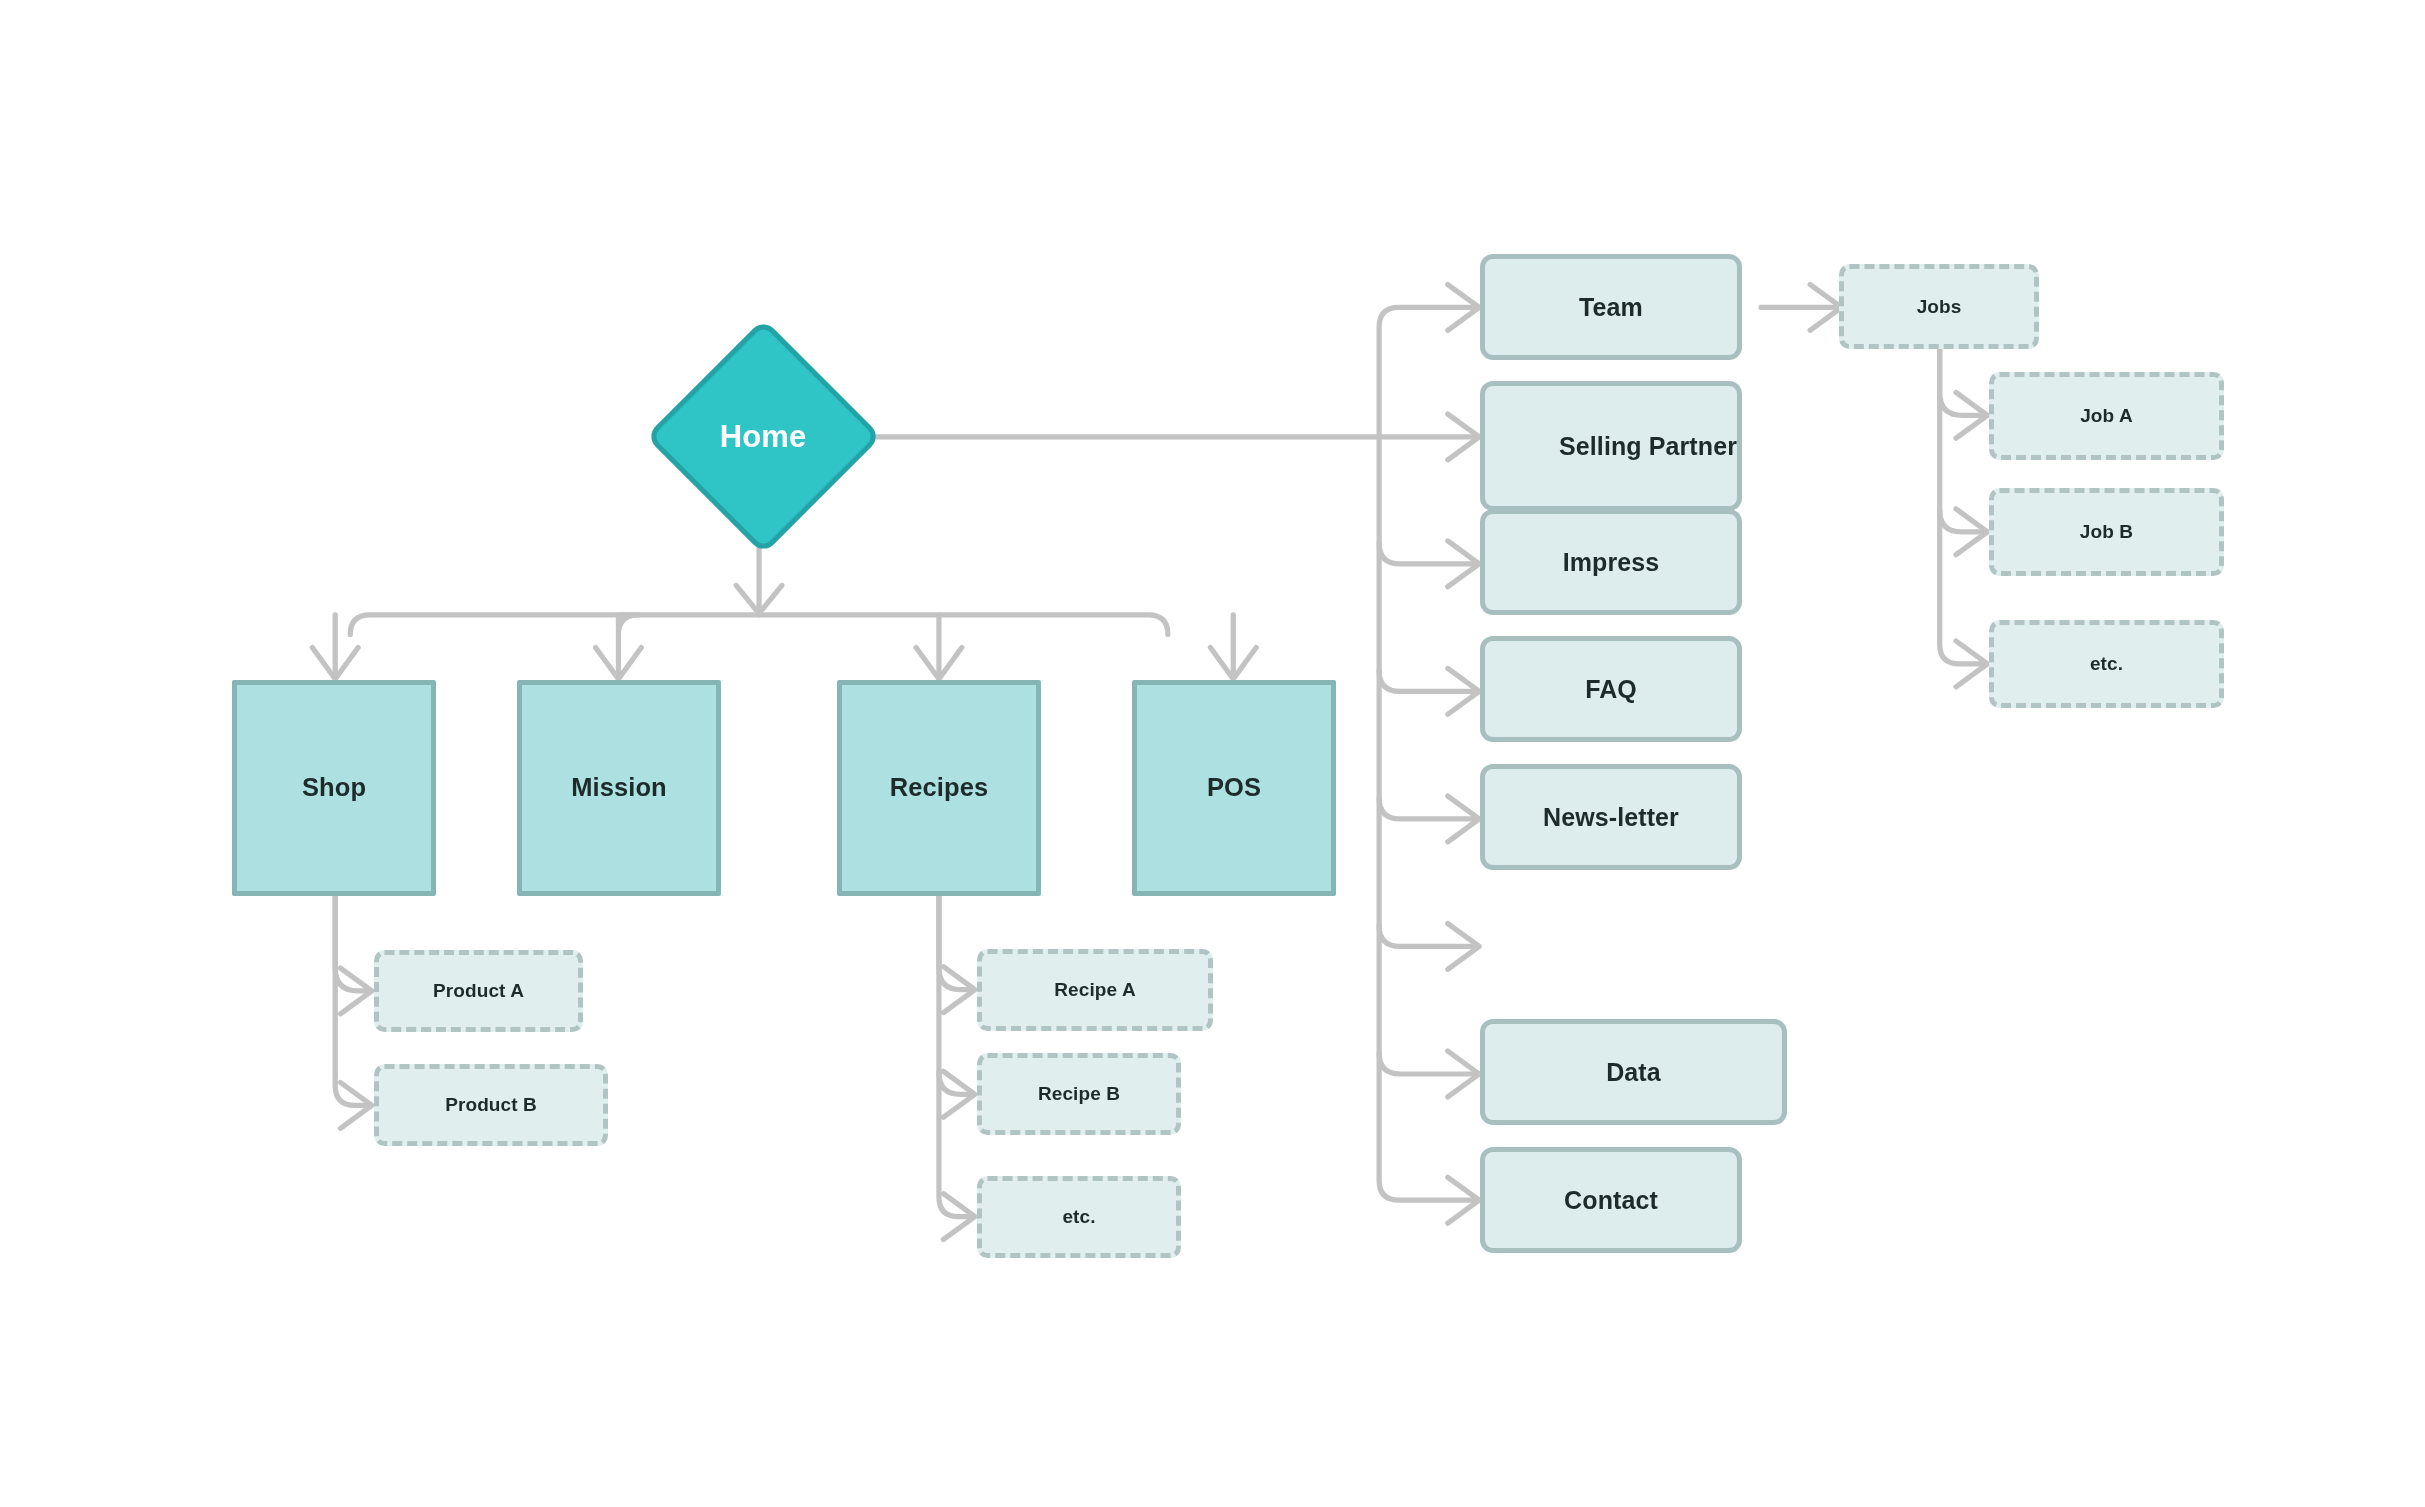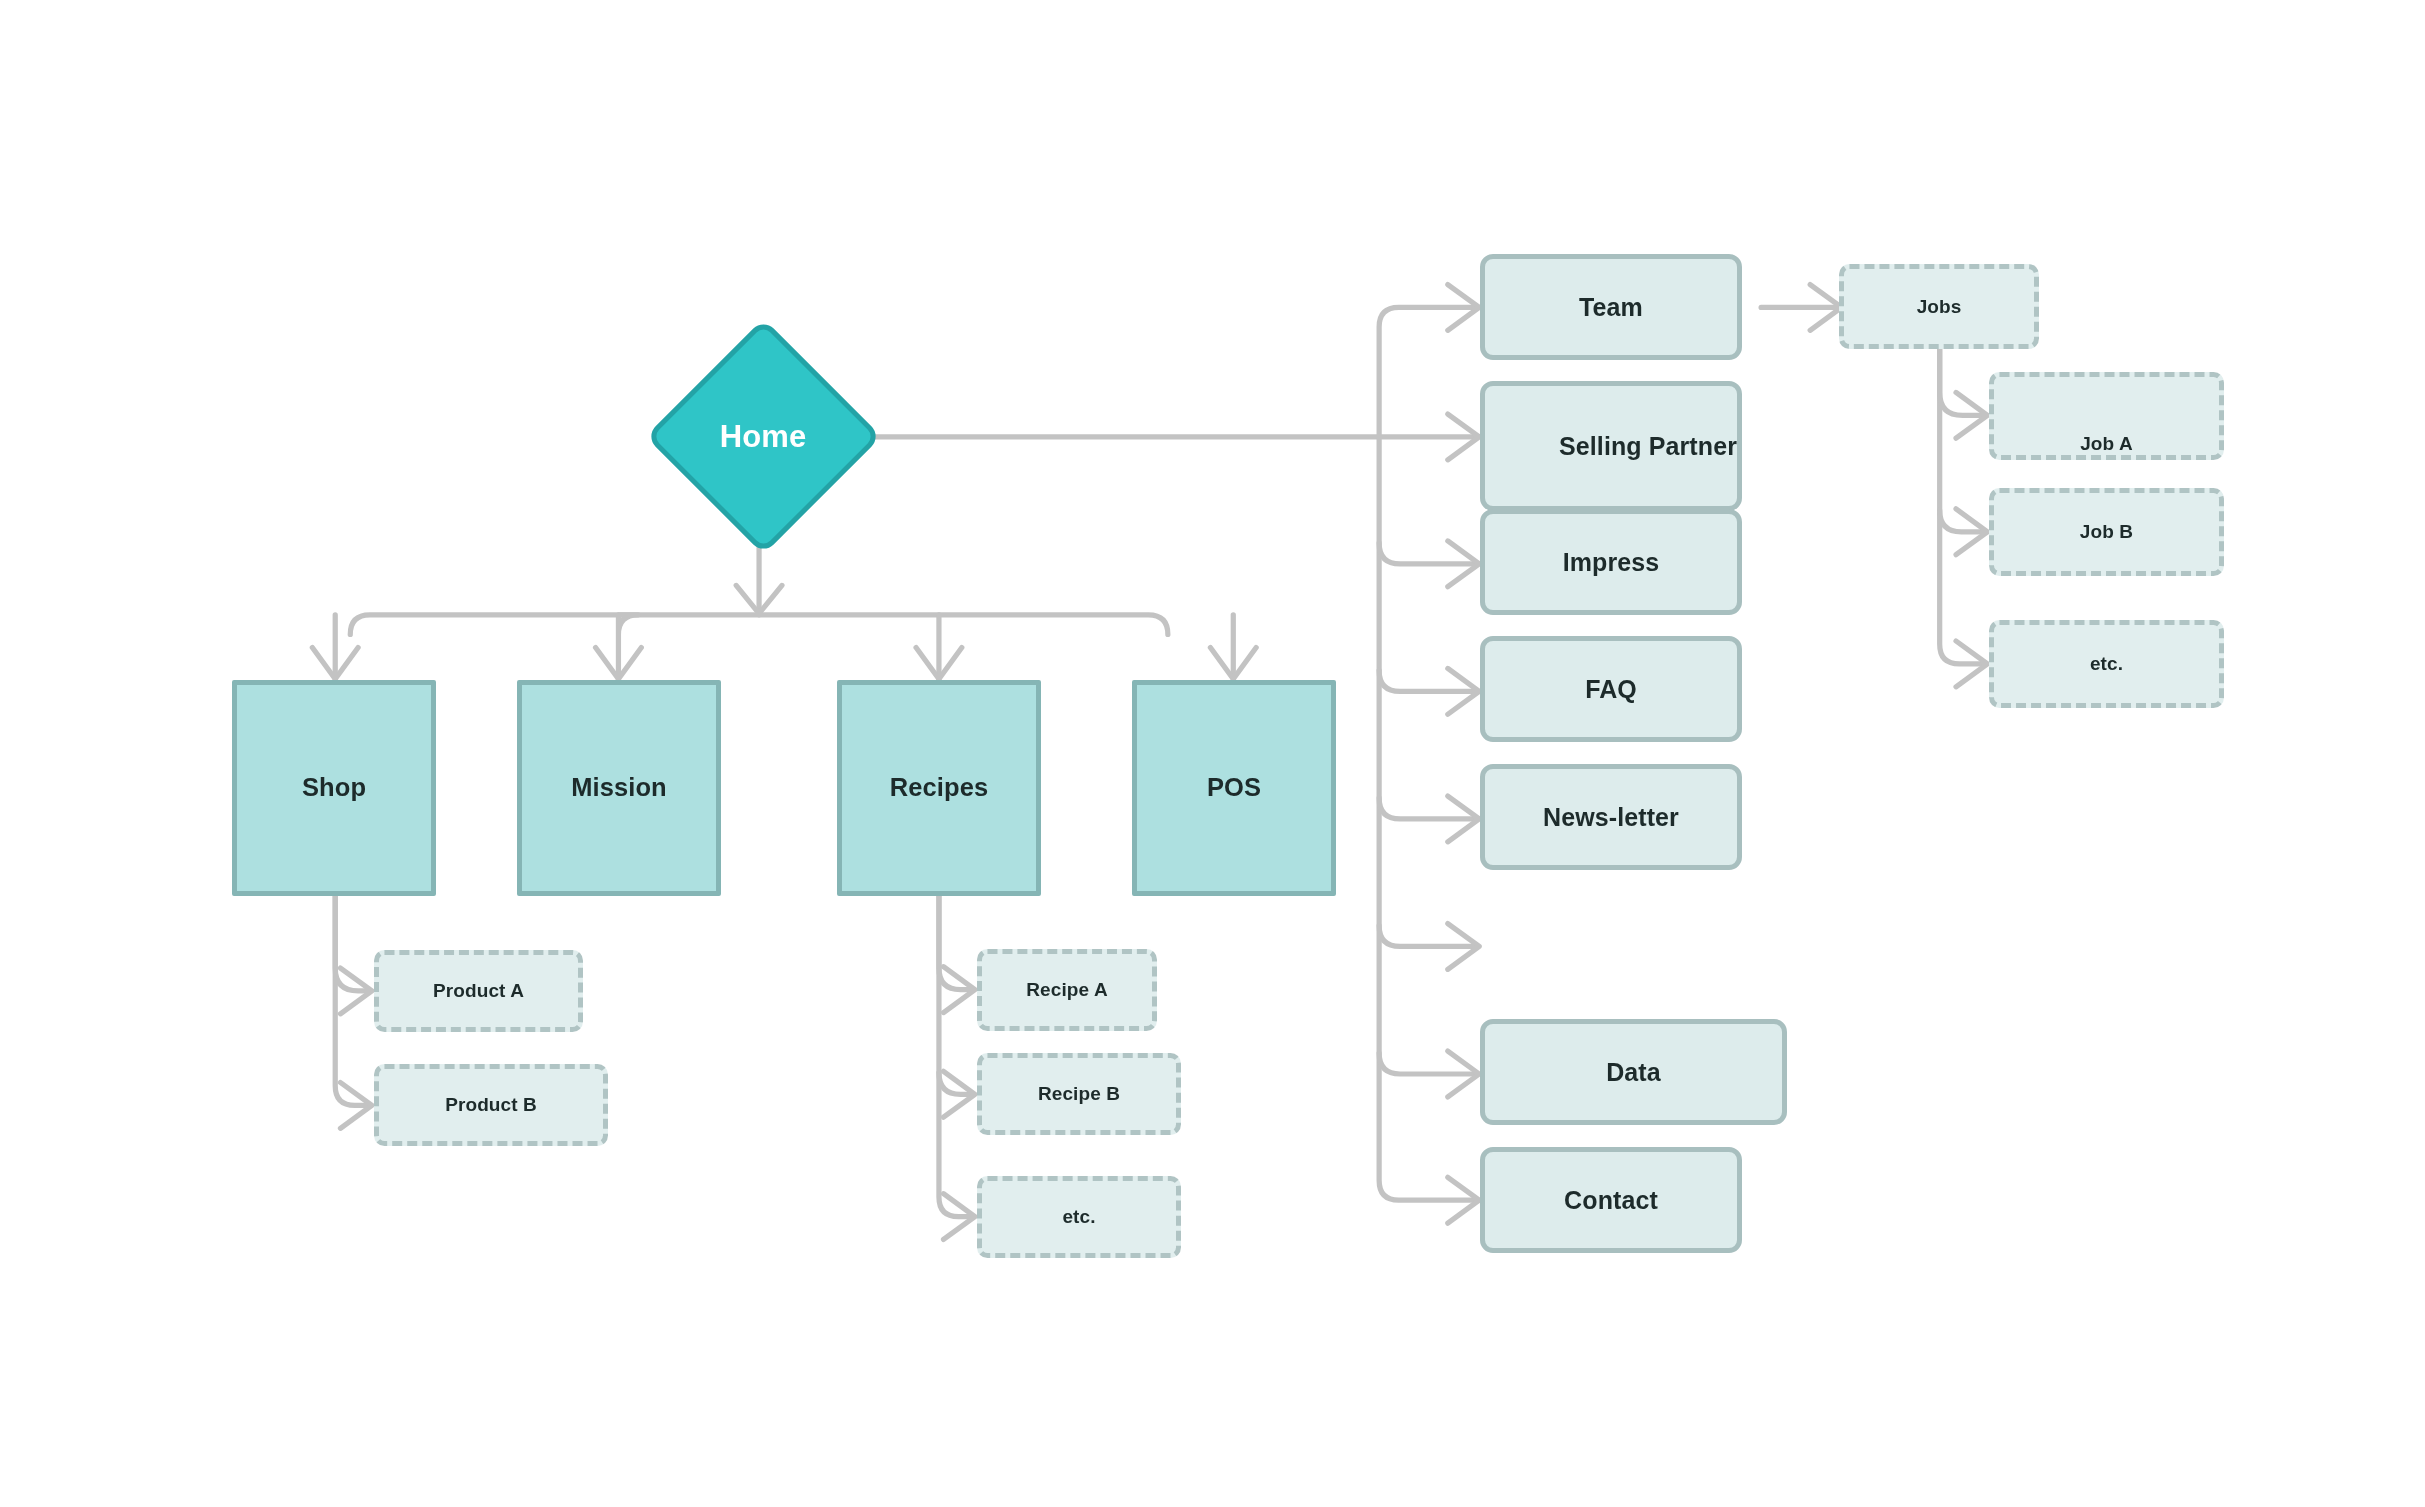--- a/index.html
+++ b/index.html
@@ -168,21 +168,21 @@
     <span class="label">POS</span>
   </div>
 
   <div class="node node--leaf" style="left:374px; top:950px; width:209px; height:82px;">
     <span class="label">Product A</span>
   </div>
   <div class="node node--leaf" style="left:374px; top:1064px; width:234px; height:82px;">
     <span class="label">Product B</span>
   </div>
 
-  <div class="node node--leaf" style="left:977px; top:949px; width:180px; height:82px;">
+  <div class="node node--leaf" style="left:977px; top:949px; width:236px; height:82px;">
     <span class="label">Recipe A</span>
   </div>
   <div class="node node--leaf" style="left:977px; top:1053px; width:204px; height:82px;">
     <span class="label">Recipe B</span>
   </div>
   <div class="node node--leaf" style="left:977px; top:1176px; width:204px; height:82px;">
     <span class="label">etc.</span>
   </div>
 
   <div class="node node--secondary" style="left:1480px; top:254px; width:262px; height:106px;">
@@ -203,21 +203,21 @@
   <div class="node node--secondary" style="left:1480px; top:1019px; width:307px; height:106px;">
     <span class="label">Data</span>
   </div>
   <div class="node node--secondary" style="left:1480px; top:1147px; width:262px; height:106px;">
     <span class="label">Contact</span>
   </div>
 
   <div class="node node--leaf" style="left:1839px; top:264px; width:200px; height:85px;">
     <span class="label">Jobs</span>
   </div>
-  <div class="node node--leaf" style="left:1989px; top:372px; width:235px; height:88px;align-items:flex-end;">
+  <div class="node node--leaf" style="left:1989px; top:372px; width:235px; height:88px;">
     <span class="label">Job A</span>
   </div>
   <div class="node node--leaf" style="left:1989px; top:488px; width:235px; height:88px;">
     <span class="label">Job B</span>
   </div>
   <div class="node node--leaf" style="left:1989px; top:620px; width:235px; height:88px;">
     <span class="label">etc.</span>
   </div>
 
 </div>

